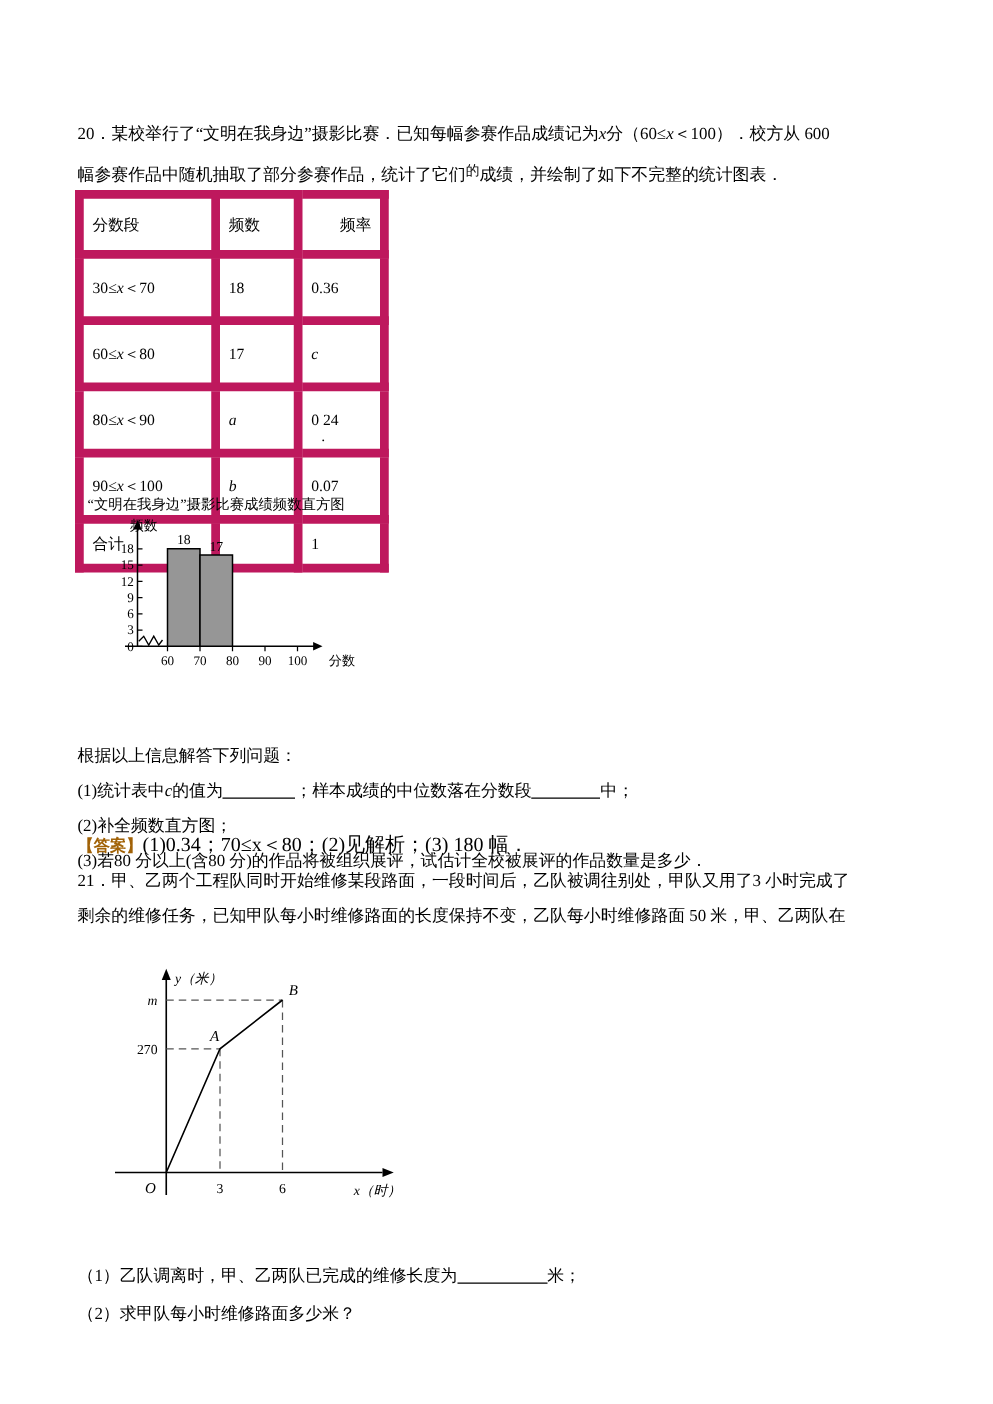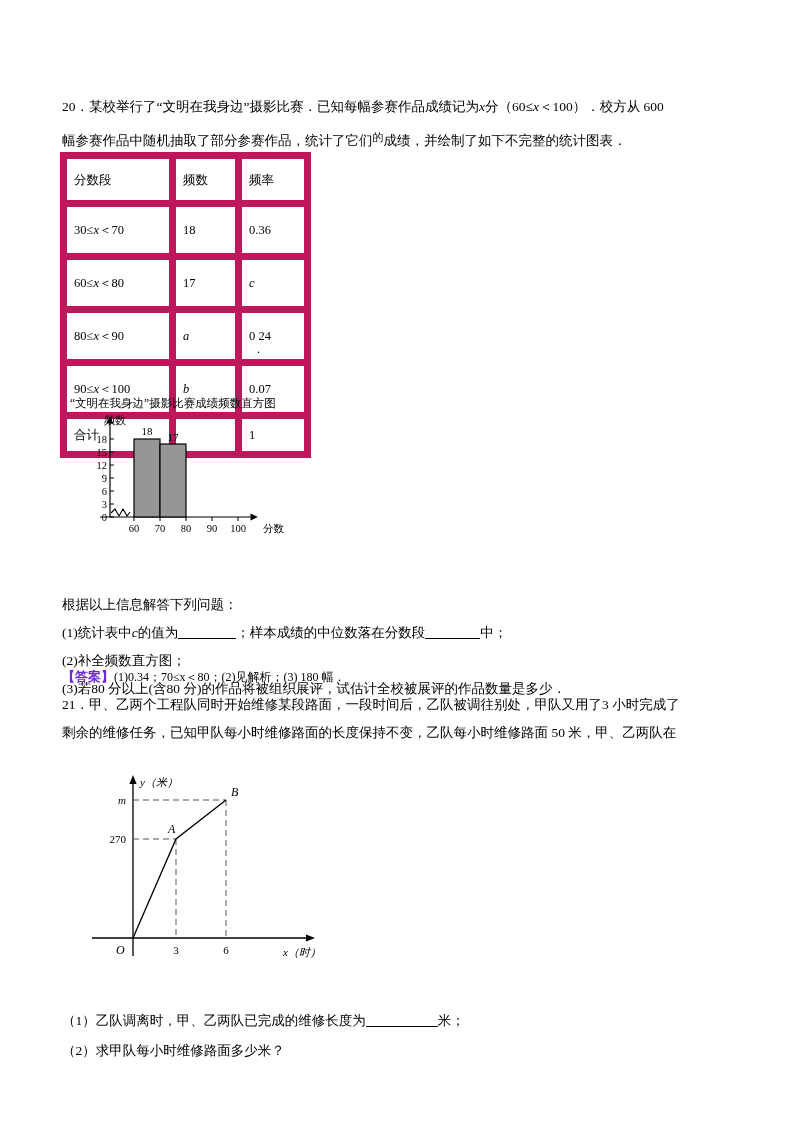--- a/index.html
+++ b/index.html
@@ -39,21 +39,21 @@
   }
   .sup-raise {
     vertical-align: 4px;
     font-size: 11px;
   }
   .var-i {
     font-family: "Liberation Serif", serif;
     font-style: italic;
   }
   .num-sm {
-    font-size: 12px;
+    font-size: 16px;
   }
   .blank {
     display: inline-block;
     border-bottom: 1px solid #000;
     height: 13px;
     vertical-align: -2px;
   }
   .blank-w1 { width: 58px; }
   .blank-w2 { width: 55px; }
   .blank-w3 { width: 72px; }
@@ -67,21 +67,21 @@
     font-size: 12.5px;
   }
   table.freq td {
     border: 7px solid #be185d;
     padding: 3px 7px;
     vertical-align: middle;
     line-height: 16px;
   }
   .col-a { width: 88px; }
   .col-b { width: 45px; }
-  .col-c { width: 48px; }
+  .col-c { width: 48px; text-align: right; }
   .row-tall td { height: 40px; }
   .row-head td { height: 35px; }
   .row-last td { height: 26px; }
   .odd-dec {
     display: inline-block;
     position: relative;
     line-height: 13px;
   }
   .odd-dec .dot {
     position: absolute;
@@ -128,21 +128,21 @@
     height: 200px;
   }
 
   .answer-line {
     position: absolute;
     left: 62px;
     font-size: 13px;
     line-height: 26px;
   }
   .answer-tag {
-    color: #6d28d9;
+    color: #a16207;
     font-weight: bold;
   }
 </style>
 </head>
 <body>
 
 <div class="page">
 
   <div class="body-text" style="top:92px;">
     <span>20．某校举行了“文明在我身边”摄影比赛．已知每幅参赛作品成绩记为</span><span class="var-i">x</span><span>分（60≤</span><span class="var-i">x</span><span>＜100）．校方从 600</span>

